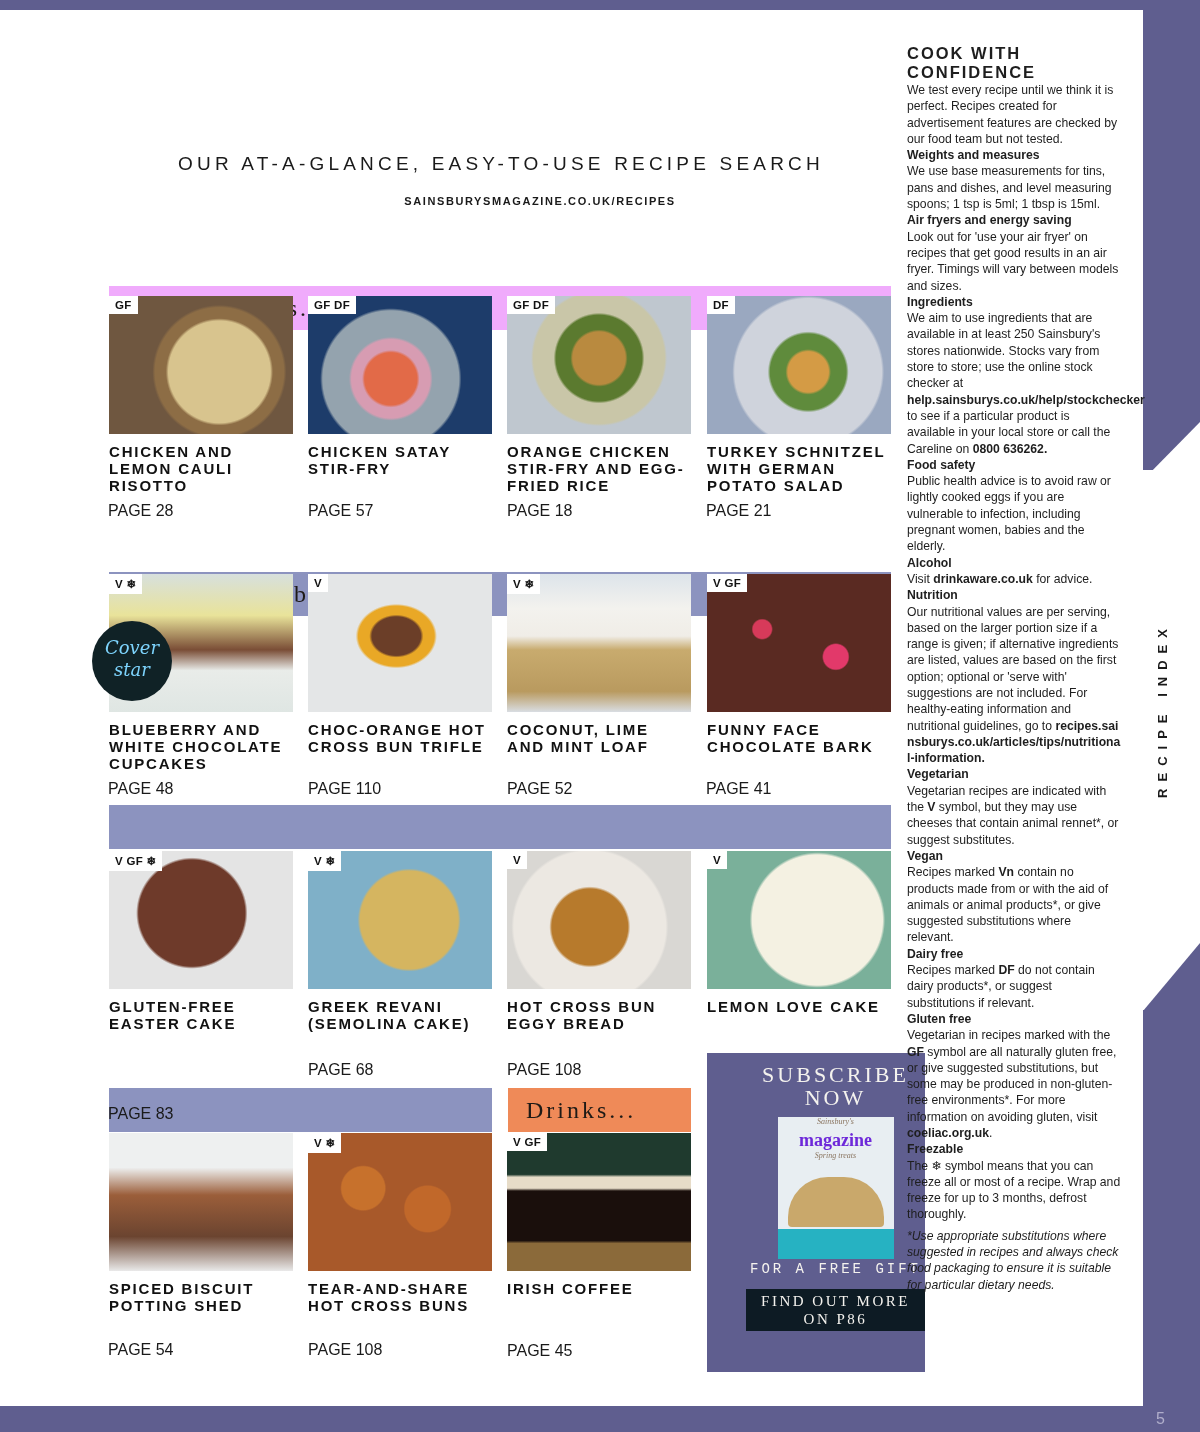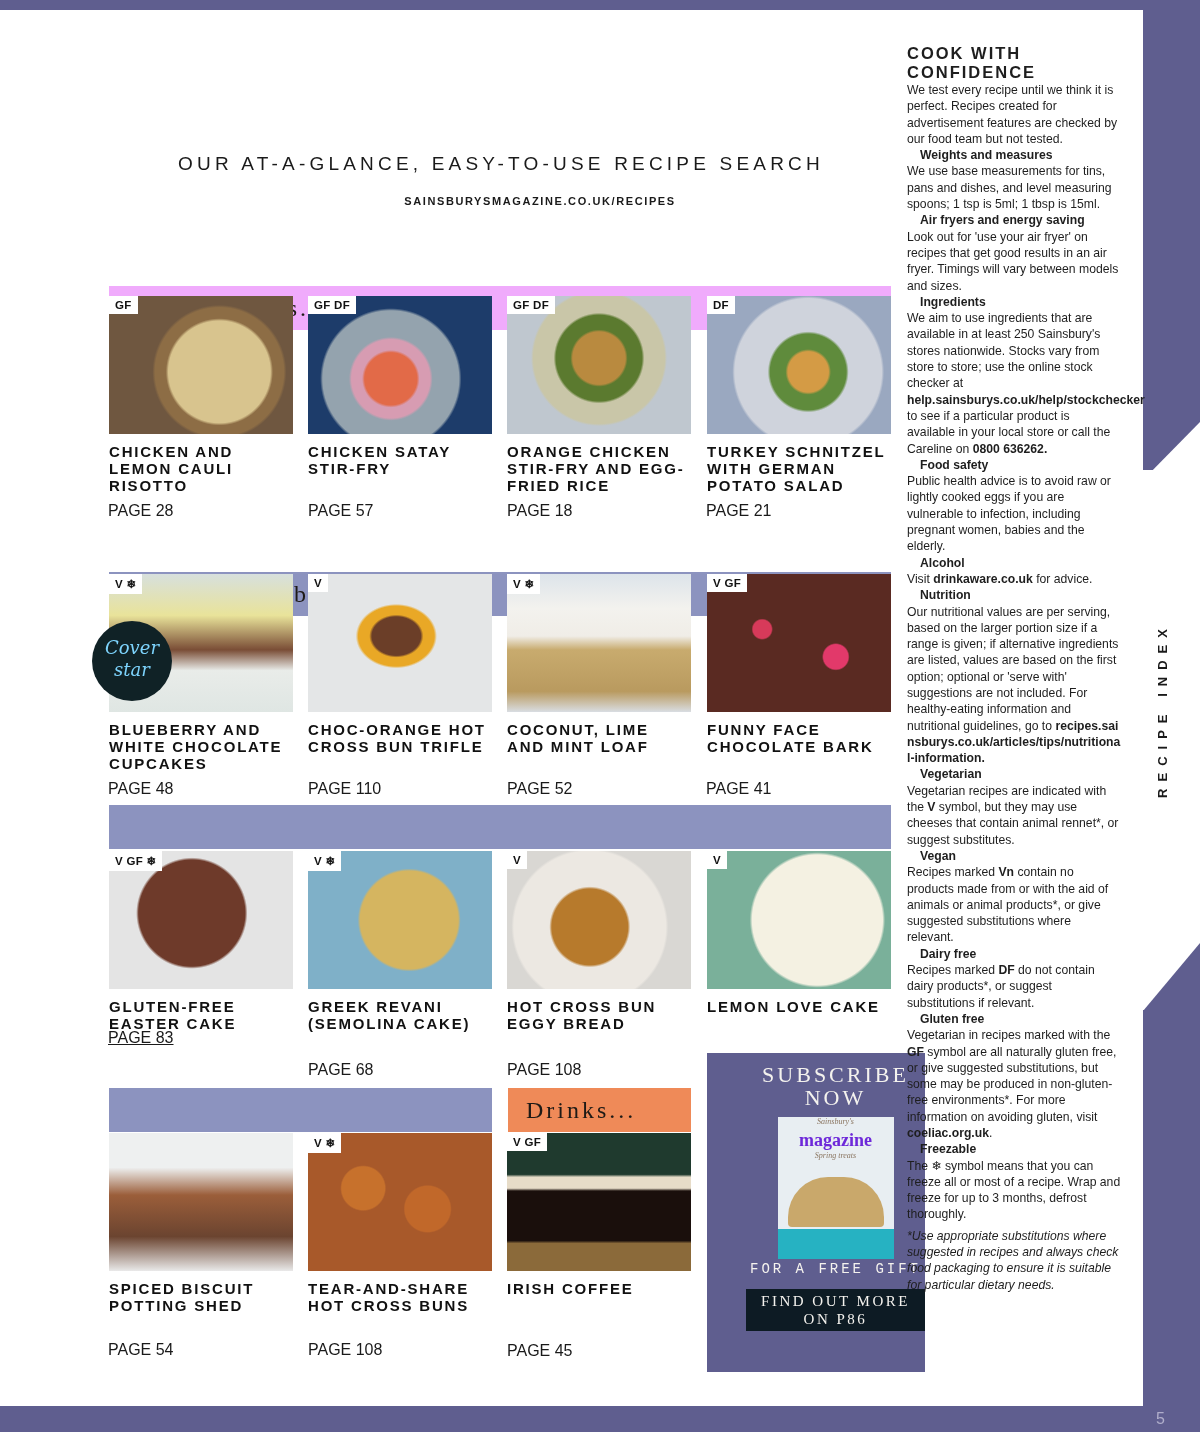--- a/index.html
+++ b/index.html
@@ -50,21 +50,21 @@
   .subscribe .sub-title { margin-top: 10px; font-size: 22px; letter-spacing: 3px; line-height: 23px; }
   .subscribe .mag { margin: 8px auto 0 auto; width: 116px; height: 142px; background: #e8eef2; position: relative; overflow: hidden; }
   .subscribe .mag .mag-brand { font-size: 18px; font-weight: bold; color: #6d28d9; margin-top: 4px; letter-spacing: 0px; }
   .subscribe .mag .mag-sub { font-size: 8px; color: #8a7560; font-style: italic; }
   .subscribe .gift { font-size: 14px; letter-spacing: 3px; line-height: 20px; font-family: Liberation Mono, monospace; }
   .subscribe .find { margin-top: 10px; background: #0d1b24; font-size: 15px; letter-spacing: 2.5px; line-height: 18px; padding: 3px 0; }
 
   
   .info { position: absolute; left: 907px; top: 44px; width: 214px; font-size: 12.2px; line-height: 16.3px; color: #1e1e1e; }
   .info h2 { font-size: 16.5px; font-weight: bold; letter-spacing: 2px; line-height: 19px; margin-bottom: 0; }
-  .info .sub { font-weight: bold; margin-left: 13px; }
+  .info .sub { font-weight: bold; }
   .info p { margin: 0; }
   .info .foot { font-style: italic; margin-top: 5px; }
 
   
   .ph-risotto { background: radial-gradient(circle at 60% 55%, #d8c48e 0 38%, #8d6d45 40% 48%, #6f5740 50%); }
   .ph-satay { background: radial-gradient(circle at 45% 60%, #e26a48 0 20%, #d79cb2 22% 30%, #94a3ae 32% 52%, #1d3c6a 54%); }
   .ph-orange { background: radial-gradient(circle at 50% 45%, #b98a3f 0 22%, #5b7a2f 24% 36%, #c9c6a8 38% 55%, #bfc7cf 57%); }
   .ph-turkey { background: radial-gradient(circle at 55% 55%, #d49b45 0 16%, #5f8b3c 18% 30%, #cfd3dc 32% 58%, #9aa8c0 60%); }
   .ph-cupcakes { background: linear-gradient(180deg, #d7e0dd 0%, #e9e39a 30%, #7a4d36 55%, #e9ece9 70%, #dfe6e3 100%); }
   .ph-trifle { background: radial-gradient(ellipse at 48% 45%, #6b3e28 0 18%, #e9a826 20% 28%, #e4e6e7 30%); }
@@ -168,21 +168,21 @@
   <div class="title" style="width:190px;">FUNNY FACE CHOCOLATE BARK</div>
 </div>
 <div class="card page-ref" style="left:706px; top:780px; width:100px;">PAGE 41</div>
 
 <div class="card" style="left:109px; top:851px;">
   <div class="photo ph-eastercake">
       <span class="tag">V GF ❄</span>
     </div>
   <div class="title">GLUTEN-FREE EASTER CAKE</div>
 </div>
-<div class="card page-ref" style="left:108px; top:1029px; width:100px;text-decoration:underline;">PAGE 83</div>
+<div class="card page-ref" style="left:108px; top:1105px; width:100px;">PAGE 83</div>
 
 <div class="card" style="left:308px; top:851px;">
   <div class="photo ph-revani">
       <span class="tag">V ❄</span>
     </div>
   <div class="title" style="width:190px;">GREEK REVANI (SEMOLINA CAKE)</div>
 </div>
 <div class="card page-ref" style="left:308px; top:1061px; width:100px;">PAGE 68</div>
 
 <div class="card" style="left:507px; top:851px;">

